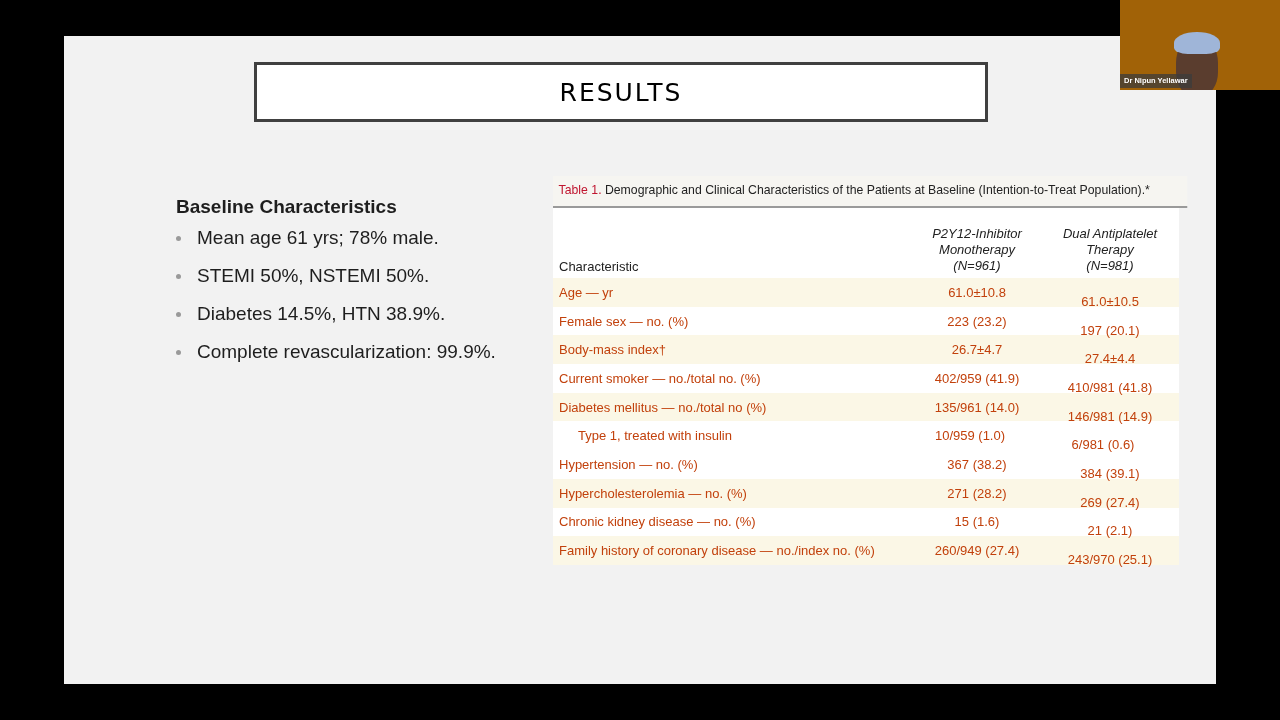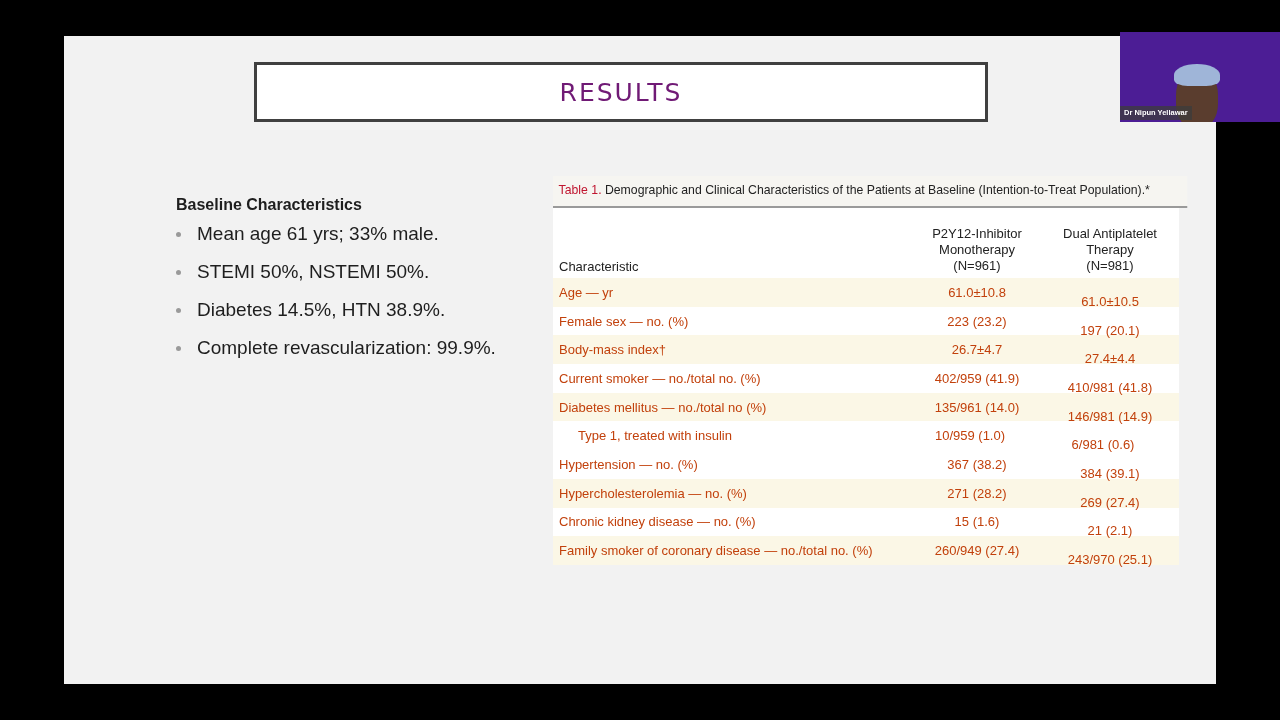--- a/index.html
+++ b/index.html
@@ -1,53 +1,53 @@
 <!DOCTYPE html>
 <html><head>
 <meta charset="utf-8">
 <style>
   html, body { margin:0; padding:0; }
   body { width:1280px; height:720px; background:#000; position:relative; overflow:hidden; font-family:"Liberation Sans", sans-serif; }
   .slide { position:absolute; left:64px; top:36px; width:1152px; height:648px; background:#f2f2f2; }
   .title-box { position:absolute; left:190px; top:26px; width:728px; height:54px; background:#fff; border:3px solid #404040; display:flex; align-items:center; justify-content:center; }
-  .title-box span { font-family:"DejaVu Sans", sans-serif; font-size:25px; letter-spacing:2px; color:#701a75; }
+  .title-box span { font-family:"DejaVu Sans", sans-serif; font-size:25px; letter-spacing:2px; color:#000000; }
   .left { position:absolute; left:112px; top:160px; width:380px; }
-  .left h3 { margin:0 0 8px 0; font-size:16px; font-weight:bold; color:#1e1e1e; }
+  .left h3 { margin:0 0 8px 0; font-size:19px; font-weight:bold; color:#1e1e1e; }
   .left ul { list-style:none; margin:0; padding:0; }
   .left li { position:relative; padding-left:21px; font-size:19px; color:#1e1e1e; height:38px; line-height:24px; }
   .left li .dot { position:absolute; left:0; top:10px; width:5px; height:5px; border-radius:50%; background:#9a9a9a; }
   .tbl { position:absolute; left:489px; top:140px; width:626px; background:#fff; font-family:"Liberation Sans", sans-serif; }
   .tbl-caption { background:#f6f5f1; padding:6px 6px 9px 6px; font-size:13.2px; color:#222; border-bottom:2px solid #9a9a9a; transform:scaleX(0.93); transform-origin:left; white-space:nowrap; width:670px; }
   .tbl-caption .lbl { color:#c0152f; }
   .hdr { display:flex; height:66px; align-items:flex-end; padding-bottom:4px; font-size:13px; color:#222; }
   .col0 { width:360px; padding-left:6px; box-sizing:border-box; }
   .col1 { width:128px; text-align:center; }
   .col2 { width:138px; text-align:center;margin-top:18px; }
-  .hdr .col1, .hdr .col2 { line-height:16px; }
+  .hdr .col1, .hdr .col2 { line-height:16px;font-style:italic; }
   .row { display:flex; height:28.7px; align-items:center; font-size:13px; color:#c2410c; }
   .row.alt { background:#fbf7e6; }
   .row .col0.indent { padding-left:25px; }
   .row .num { text-align:center; padding-right:14px; box-sizing:border-box; }
-  .cam { position:absolute; left:1120px; top:0; width:160px; height:90px; background:#4c1d95; overflow:hidden;margin-top:32px; }
+  .cam { position:absolute; left:1120px; top:0; width:160px; height:90px; background:#a16207; overflow:hidden; }
   .cam .head { position:absolute; left:56px; top:36px; width:42px; height:60px; background:#5a3d2e; border-radius:45% 45% 40% 40%; }
   .cam .cap { position:absolute; left:54px; top:32px; width:46px; height:22px; background:#9fb5d8; border-radius:50% 50% 30% 30%; }
   .cam .namebar { position:absolute; left:0; top:74px; height:14px; padding:0 4px; background:rgba(60,60,60,0.75); color:#fff; font-size:7.5px; font-weight:bold; line-height:14px; }
 </style>
 </head>
 <body>
 
 <div class="slide">
   <div class="title-box">
     <span>RESULTS</span>
   </div>
 
   <div class="left">
     <h3>Baseline Characteristics</h3>
     <ul>
-      <li><span class="dot"></span><span>Mean age 61 yrs; 33% male.</span></li>
+      <li><span class="dot"></span><span>Mean age 61 yrs; 78% male.</span></li>
       <li><span class="dot"></span><span>STEMI 50%, NSTEMI 50%.</span></li>
       <li><span class="dot"></span><span>Diabetes 14.5%, HTN 38.9%.</span></li>
       <li><span class="dot"></span><span>Complete revascularization: 99.9%.</span></li>
     </ul>
   </div>
 
   <div class="tbl">
     <div class="tbl-caption"><span class="lbl">Table 1.</span><span> Demographic and Clinical Characteristics of the Patients at Baseline (Intention-to-Treat Population).*</span></div>
     <div class="hdr">
       <div class="col0">Characteristic</div>
@@ -102,21 +102,21 @@
         <div class="col0">Hypercholesterolemia — no. (%)</div>
         <div class="col1">271 (28.2)</div>
         <div class="col2">269 (27.4)</div>
       </div>
     <div class="row">
         <div class="col0">Chronic kidney disease — no. (%)</div>
         <div class="col1">15 (1.6)</div>
         <div class="col2">21 (2.1)</div>
       </div>
     <div class="row alt">
-        <div class="col0">Family smoker of coronary disease — no./total no. (%)</div>
+        <div class="col0">Family history of coronary disease — no./index no. (%)</div>
         <div class="col1">260/949 (27.4)</div>
         <div class="col2">243/970 (25.1)</div>
       </div>
   </div>
 </div>
 
 <div class="cam">
   <div class="head"></div>
   <div class="cap"></div>
   <div class="namebar">Dr Nipun Yellawar</div>

